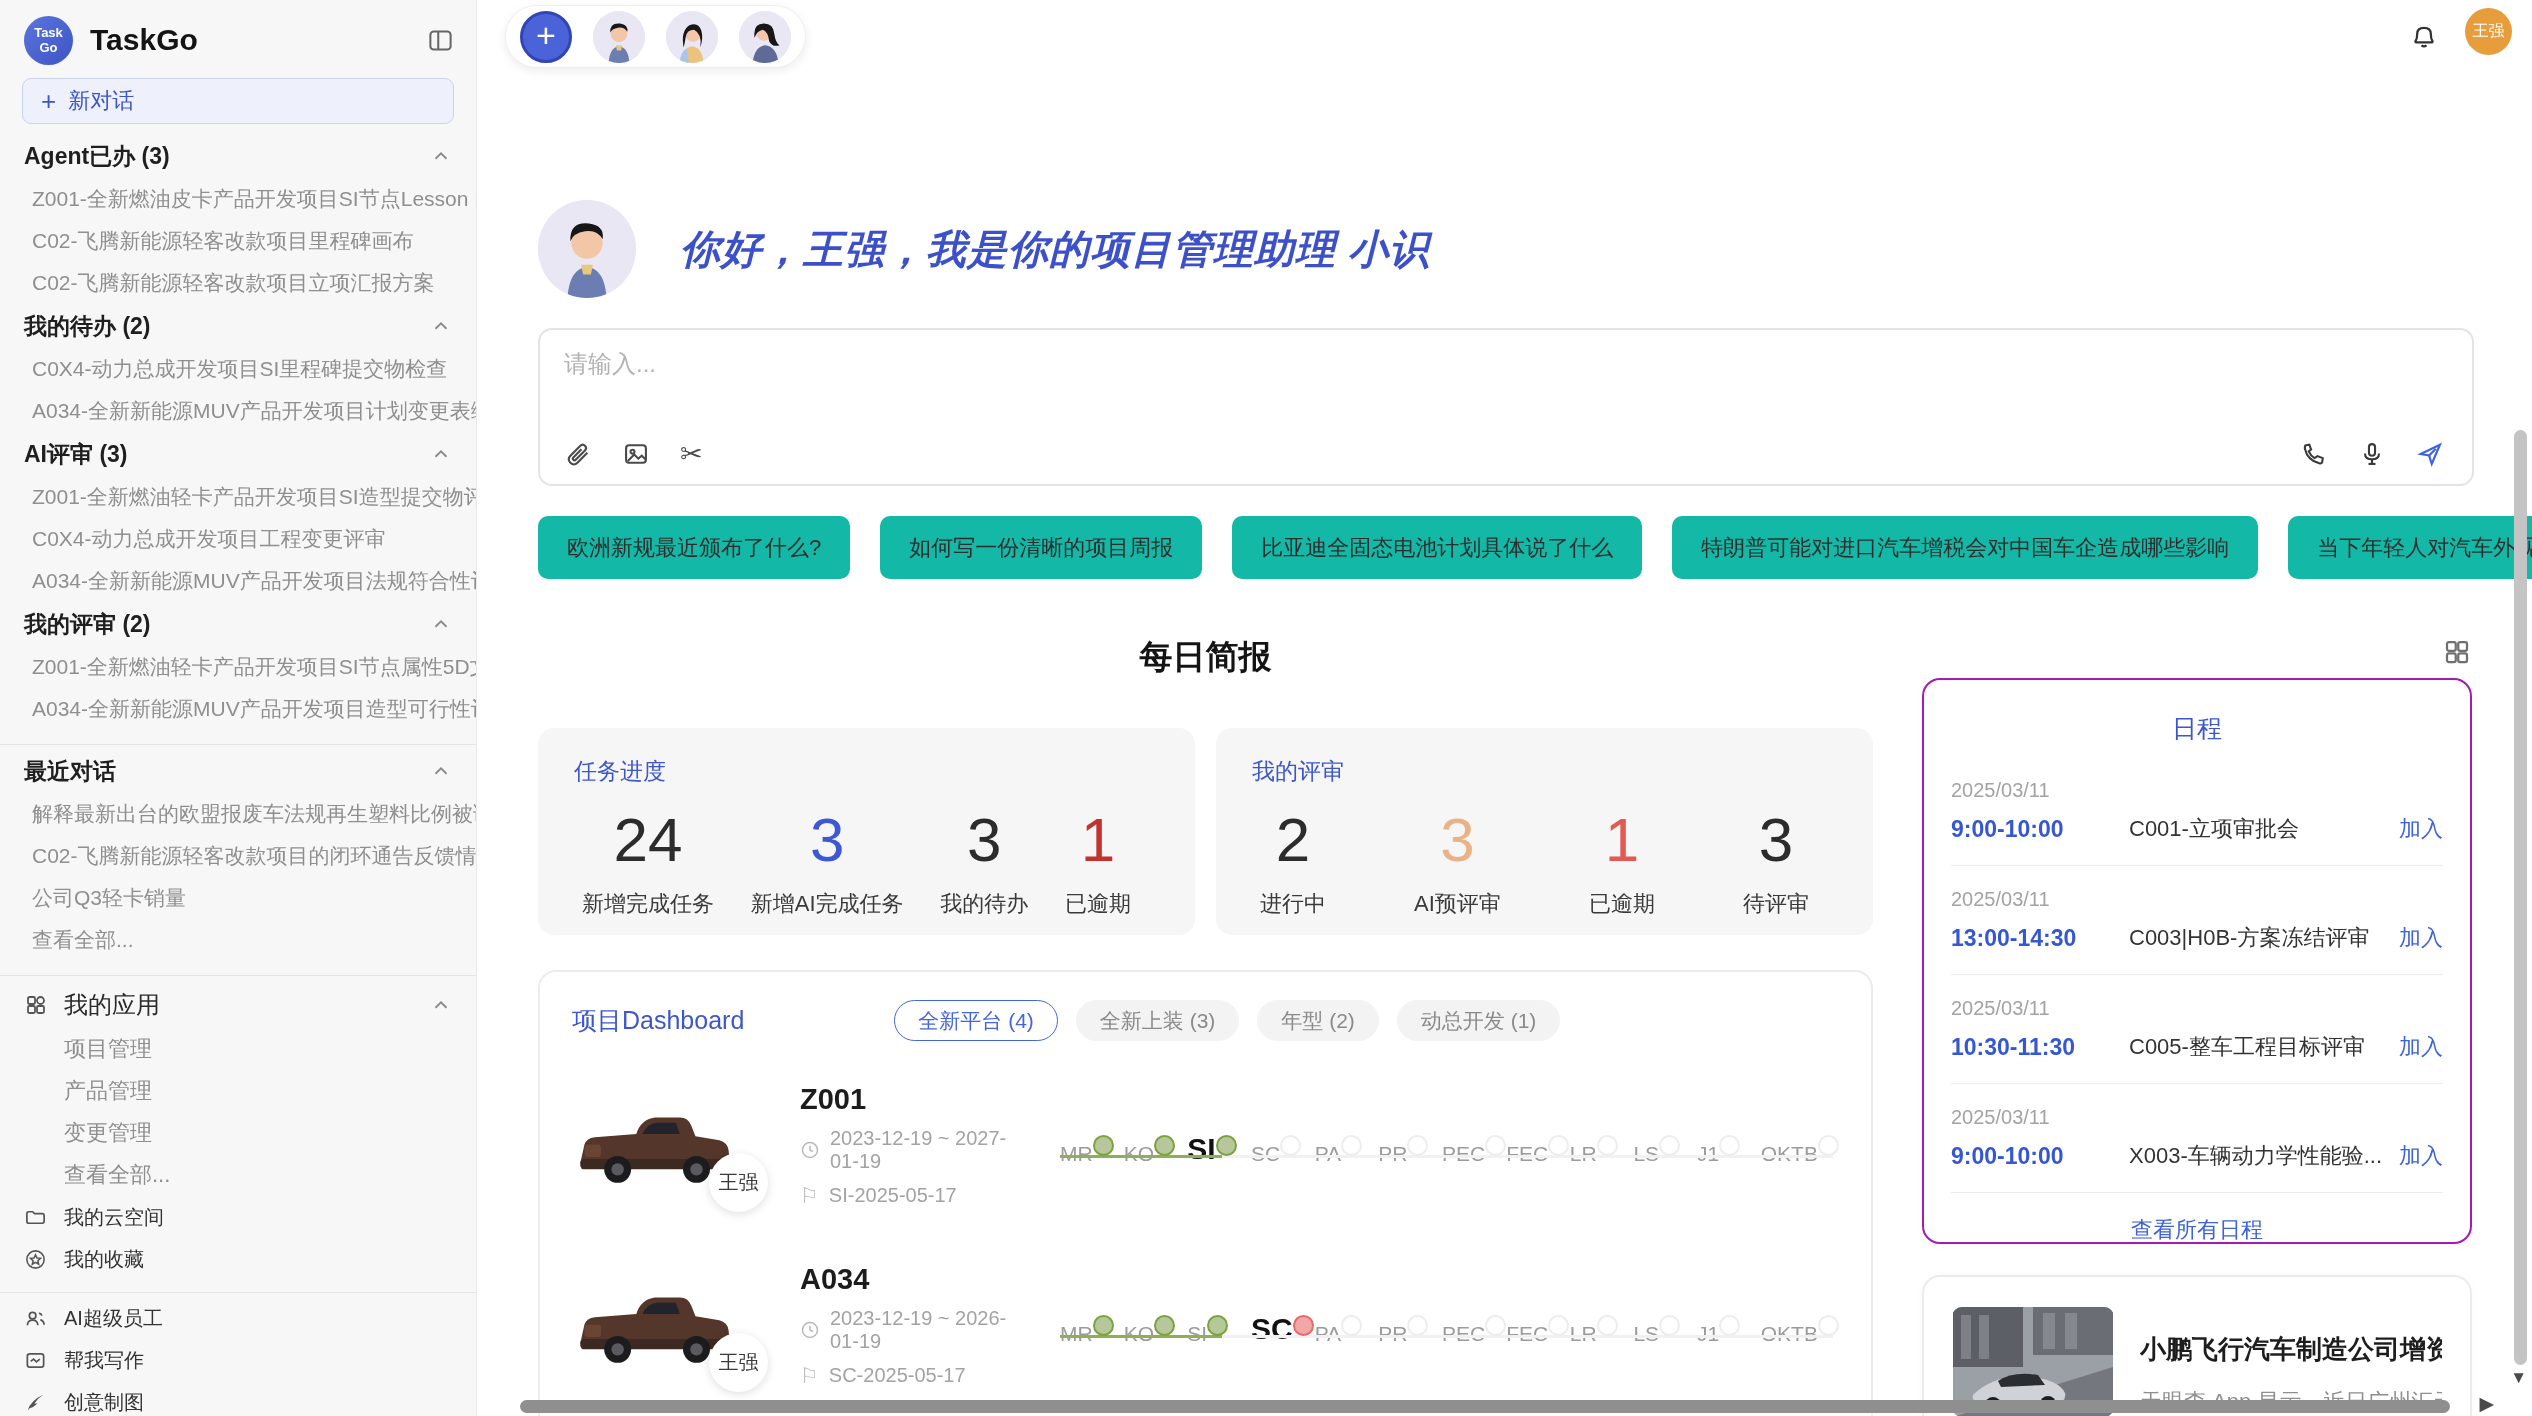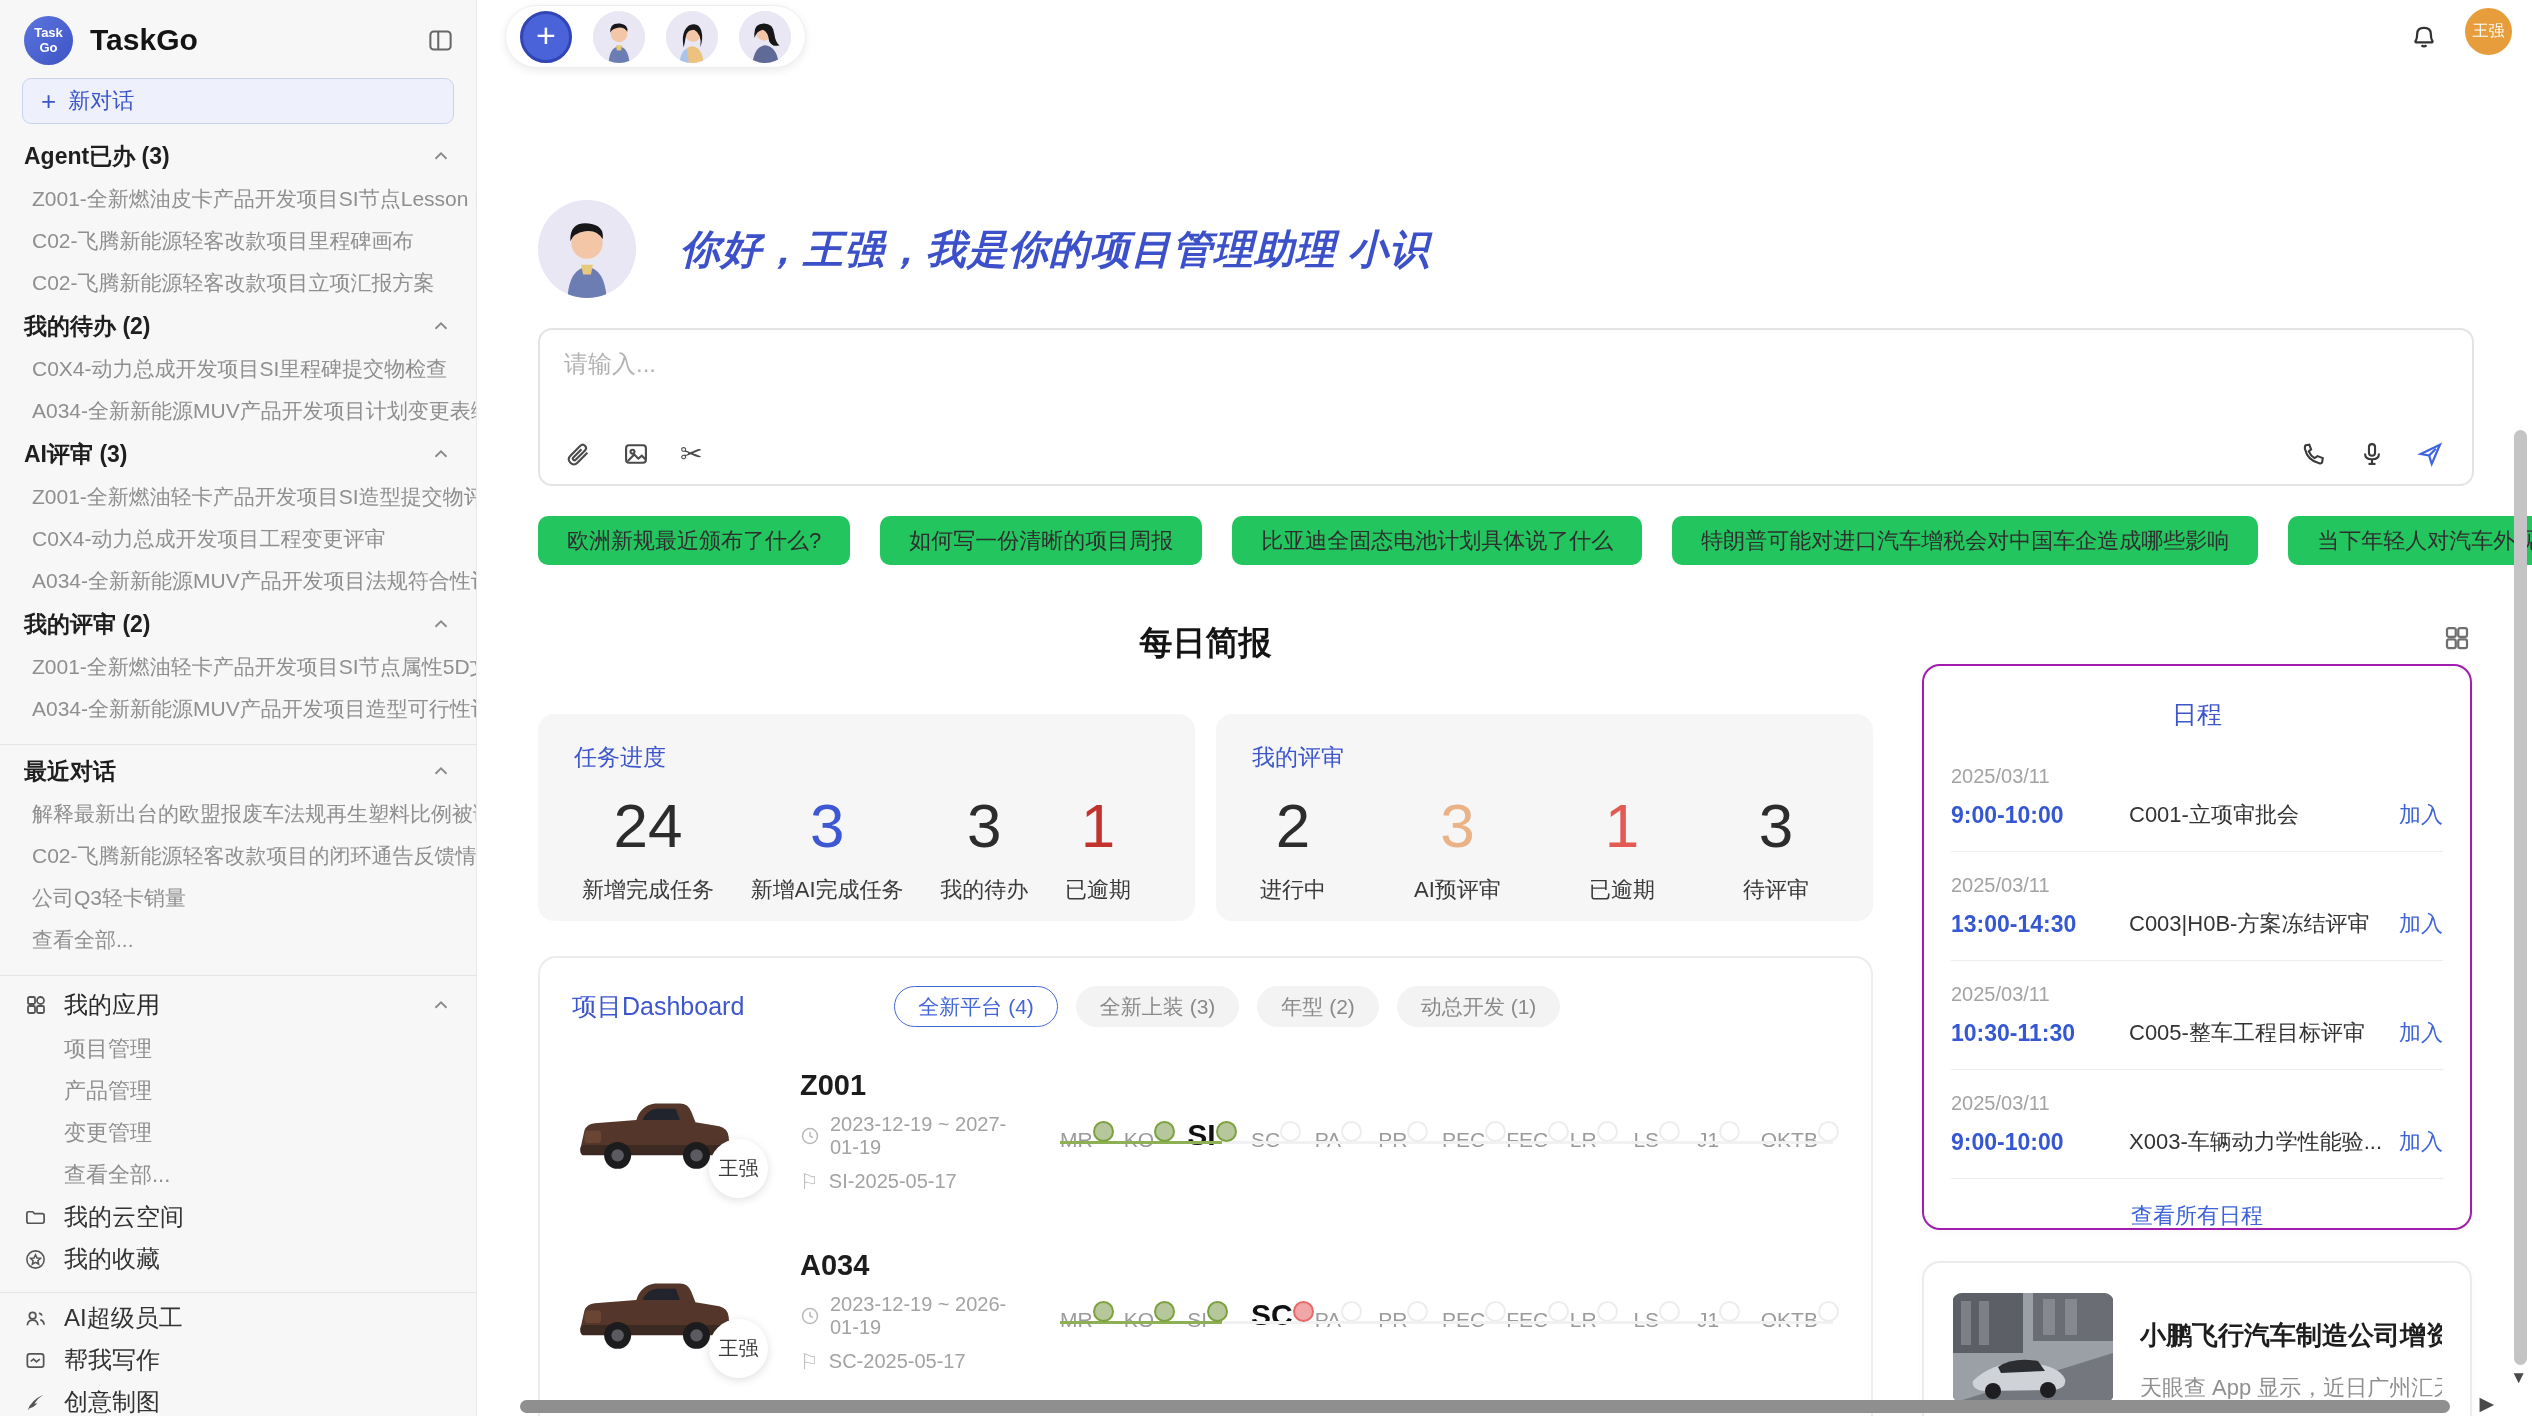--- a/index.html
+++ b/index.html
@@ -25,21 +25,21 @@
     font-size:23px; font-weight:700; color:#1f1f1f; }
   .sec-head .chev { margin-left:auto; width:22px; height:22px; color:#8a8a8a; cursor:pointer; }
   .sec-item { height:42px; line-height:42px; padding:0 10px 0 32px; font-size:21px; color:#8f8f8f;
     white-space:nowrap; overflow:hidden; cursor:pointer; }
   .side-div { border-top:1px solid #e4e4e4; margin-top:14px; }
   .apps-head { display:flex; align-items:center; height:46px; padding:0 24px; margin-top:6px;
     font-size:24px; font-weight:500; color:#2a2a2a; }
   .apps-head .ic { width:24px; height:24px; margin-right:16px; color:#555; }
   .apps-head .chev { margin-left:auto; width:22px; height:22px; color:#8a8a8a; }
   .sub-item { height:42px; line-height:42px; padding-left:64px; font-size:22px; color:#8f8f8f; cursor:pointer; }
-  .link-item { height:42px; display:flex; align-items:center; padding:0 24px; font-size:24px; color:#333; cursor:pointer; }
+  .link-item { height:42px; display:flex; align-items:center; padding:0 24px; font-size:20px; color:#333; cursor:pointer; }
   .link-item .ic { width:23px; height:23px; margin-right:17px; color:#555; flex-shrink:0; }
 
   
   .main { position:relative; flex:1; height:100%; background:#fff; overflow:hidden; }
   .topbar-pill { position:absolute; left:28px; top:5px; height:63px; background:#fff;
     border:1px solid #efefef; border-radius:34px; box-shadow:0 3px 10px rgba(0,0,0,.08);
     display:flex; align-items:center; padding:0 14px; gap:21px; }
   .plus-btn { width:52px; height:52px; border-radius:50%; background:#4a63d8; border:3px solid #3245b5;
     color:#fff; font-size:34px; display:flex; align-items:center; justify-content:center;
     cursor:pointer; line-height:1; padding-bottom:4px; }
@@ -61,21 +61,21 @@
   .composer textarea { position:absolute; left:24px; top:18px; width:70%; height:60px; border:none; outline:none;
     resize:none; font-size:24px; color:#333; font-family:inherit; background:transparent; }
   .composer textarea::placeholder { color:#b3b3b3; }
   .comp-left { position:absolute; left:24px; bottom:16px; display:flex; align-items:center; gap:30px; color:#4a4a4a; }
   .comp-right { position:absolute; right:28px; bottom:16px; display:flex; align-items:center; gap:30px; color:#3a3a3a; }
   .cicon { width:28px; height:28px; cursor:pointer; }
   .scissors { font-size:27px; line-height:28px; cursor:pointer; }
   .send { color:#3e63e0; }
 
   .chips-row { margin-top:30px; display:flex; gap:30px; }
-  .chip { height:49px; background:#22c55e; border-radius:10px; display:flex; align-items:center;
+  .chip { height:63px; background:#14b8a6; border-radius:10px; display:flex; align-items:center;
     padding:0 29px; font-size:22px; color:#2e2e2e; cursor:pointer; white-space:nowrap; }
 
   .columns { margin-top:52px; display:flex; gap:49px; position:relative; }
   .left-col { width:1335px; flex-shrink:0; }
   .right-col { width:550px; flex-shrink:0; display:flex; flex-direction:column; }
 
   .daily-title-row { height:52px; position:relative; display:flex; align-items:center; justify-content:center; }
   .daily-title { font-size:33px; font-weight:700; color:#141414; }
   .grid-btn { position:absolute; right:-599px; top:6px; width:30px; height:30px; color:#6f6f6f; cursor:pointer; }
 

